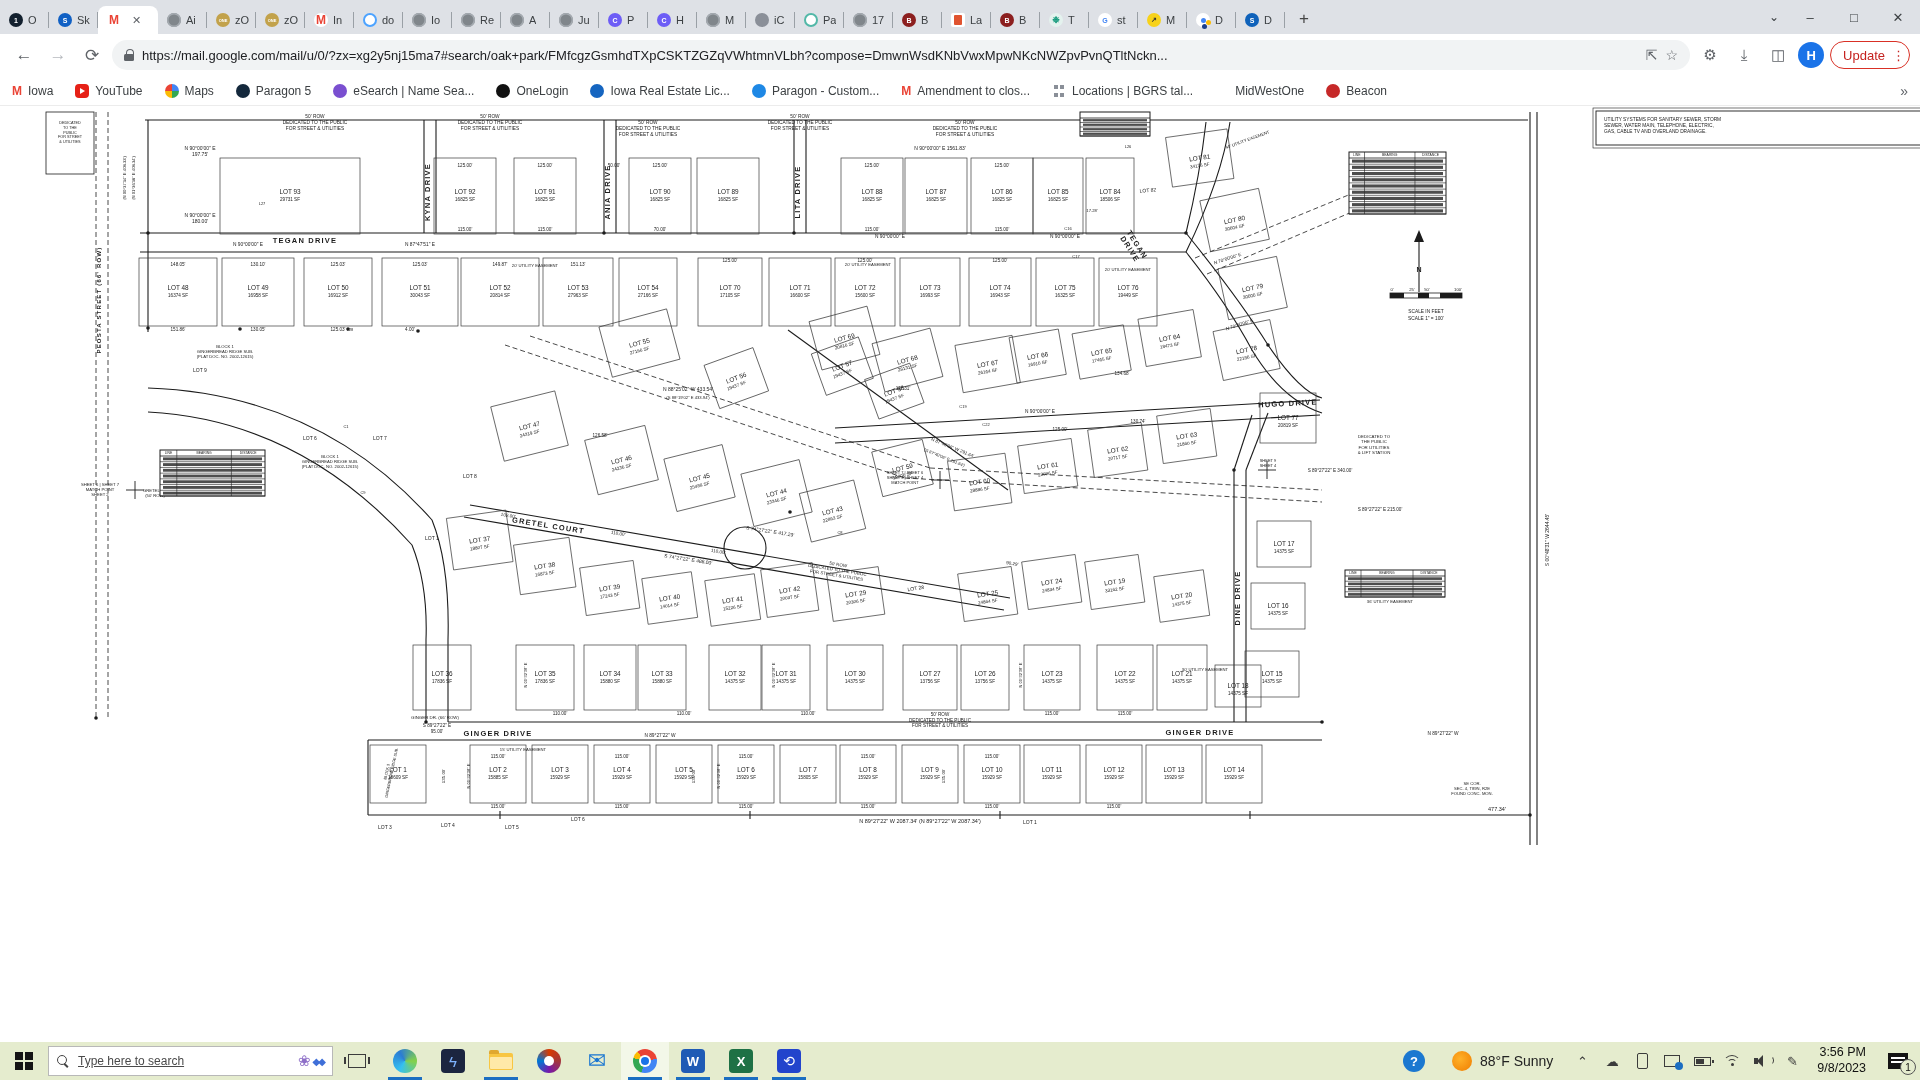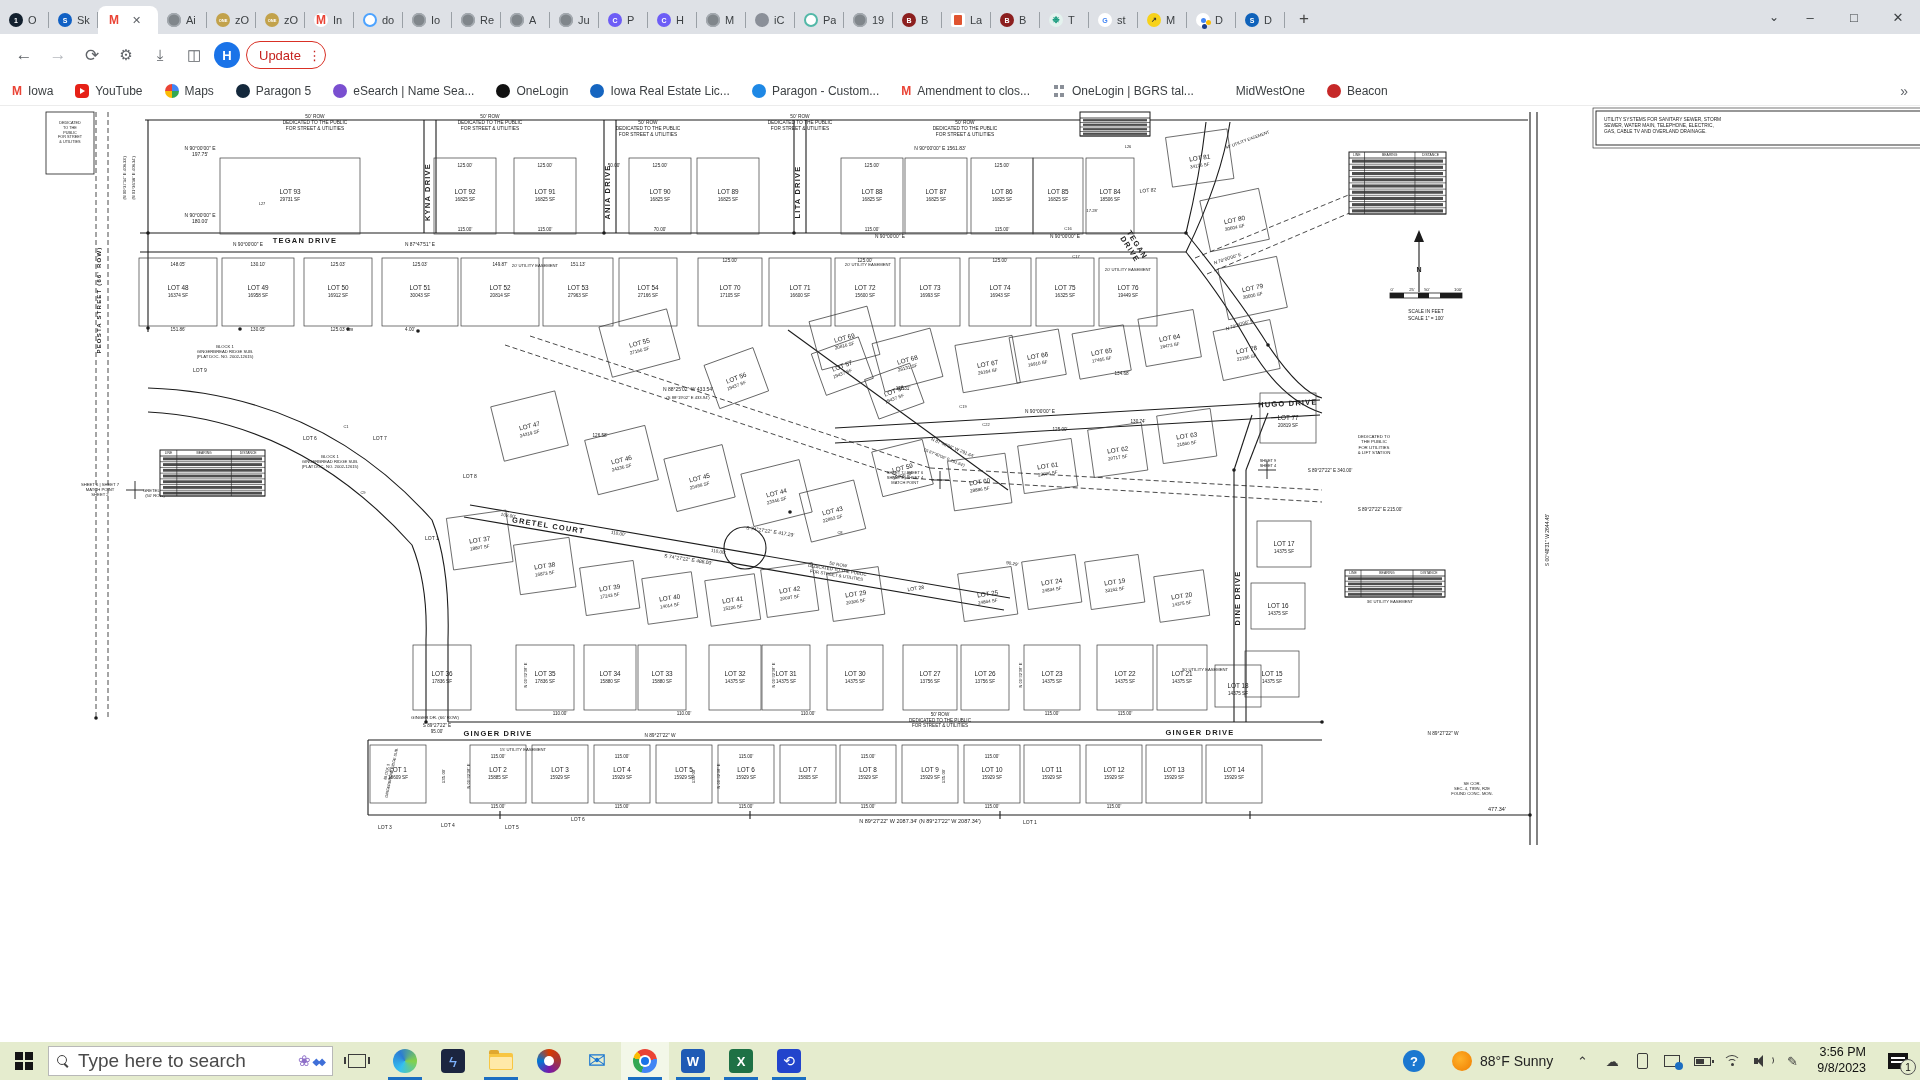--- a/index.html
+++ b/index.html
@@ -50,21 +50,21 @@
   #taskbar{position:absolute;left:0;top:1042px;width:1920px;height:38px;background:#e5ecce;display:flex;align-items:center;font-size:12px;color:#222;}
   .tslot{width:48px;height:38px;display:flex;align-items:center;justify-content:center;position:relative;flex:0 0 auto;}
   .tslot.run::after{content:"";position:absolute;left:7px;right:7px;bottom:0;height:3px;background:#1b6ec2;}
   .tslot.activeapp{background:#f3f7e8;}
   #startbtn{display:grid;grid-template-columns:8px 8px;grid-gap:2px;}
   #startbtn i{width:8px;height:8px;background:#141414;}
   #searchbox{width:285px;height:30px;background:#fff;border:1px solid #b8b8b8;display:flex;align-items:center;gap:9px;padding:0 8px;flex:0 0 auto;position:relative;}
   #searchbox .mag{width:12px;height:12px;position:relative;flex:0 0 auto;}
   #searchbox .mag::before{content:"";position:absolute;left:0;top:0;width:8px;height:8px;border:1.6px solid #444;border-radius:50%;}
   #searchbox .mag::after{content:"";position:absolute;left:8px;top:8px;width:5px;height:1.6px;background:#444;transform:rotate(45deg);transform-origin:0 0;}
-  #searchbox .ph{color:#4a4a4a;font-size:19px;flex:1;}
+  #searchbox .ph{color:#4a4a4a;font-size:12px;flex:1;text-decoration:underline;}
   .sdeco{display:flex;align-items:center;gap:2px;}
   .flower{color:#8e6fc8;font-size:15px;}
   .gems{color:#3f6fd8;font-size:10px;letter-spacing:-2px;}
   .appico{width:26px;height:26px;display:flex;align-items:center;justify-content:center;}
   .edge{width:24px;height:24px;border-radius:50%;background:conic-gradient(from 210deg,#35c1f1,#2b7cd3,#84d14a,#35c1f1);}
   .darkapp{width:24px;height:24px;border-radius:4px;background:#1b2540;color:#7eb3ff;font-size:15px;display:flex;align-items:center;justify-content:center;}
   .folder{width:24px;height:17px;background:#f8c642;border-radius:2px;position:relative;}
   .folder::before{content:"";position:absolute;left:0;top:-3px;width:10px;height:4px;background:#e0a830;border-radius:2px 2px 0 0;}
   .folder::after{content:"";position:absolute;left:1px;top:4px;right:1px;bottom:1px;background:#ffe9a8;border-radius:1px;}
   .office{width:24px;height:24px;border-radius:50%;background:conic-gradient(#d83b01,#a4373a,#7719aa,#0078d4,#d83b01);position:relative;}
@@ -179,21 +179,21 @@
       <div class="tab inactive">
         <span class="fav" style="background: rgb(138, 143, 152); color: rgb(255, 255, 255);"></span>
         <span class="ttl">iC</span>
       </div>
       <div class="tab inactive">
         <span class="fav" style="background: rgb(255, 255, 255); border: 2.5px solid rgb(83, 184, 168);"></span>
         <span class="ttl">Pa</span>
       </div>
       <div class="tab inactive">
         <span class="fav" style="background: rgb(128, 134, 139); box-shadow: rgb(165, 171, 177) 0px 0px 0px 1.5px inset;"></span>
-        <span class="ttl">19</span>
+        <span class="ttl">17</span>
       </div>
       <div class="tab inactive">
         <span class="fav" style="background: rgb(140, 31, 31); color: rgb(255, 255, 255);">B</span>
         <span class="ttl">B</span>
       </div>
       <div class="tab inactive">
         <span class="fav" style="background: rgb(255, 255, 255); border-radius: 2px;">
           <span style="width:8px;height:10px;background:#e0532f;border-radius:1px;"></span>
         </span>
         <span class="ttl">La</span>
@@ -233,20 +233,26 @@
     <div class="wc">–</div>
     <div class="wc">□</div>
     <div class="wc">✕</div>
   </div>
 </div>
 
 <div id="toolbar">
   <div class="navbtn">←</div>
   <div class="navbtn dis">→</div>
   <div class="navbtn">⟳</div>
+  <div id="omnibox">
+    <span id="lock"></span>
+    <span id="urltext">https://mail.google.com/mail/u/0/?zx=xg2y5nj15ma7#search/oak+park/FMfcgzGsmhdTXpCSKTZGZqVWhtmnVLbh?compose=DmwnWsdKNbVwxMpwNKcNWZpvPvnQTltNckn...</span>
+    <span class="obicon">⇱</span>
+    <span class="obicon">☆</span>
+  </div>
   <div class="actico">⚙</div>
   <div class="actico">⤓</div>
   <div class="actico">◫</div>
   <div id="avatar">H</div>
   <div id="updatebtn">
     <span>Update</span>
     <span class="dots">⋮</span>
   </div>
 </div>
 
@@ -288,21 +294,21 @@
         <span class="gm">M</span>
         <span>Amendment to clos...</span>
       </div>
       <div class="bm">
         <span class="bmi grid">
           <i></i>
           <i></i>
           <i></i>
           <i></i>
         </span>
-        <span>OneLogin | BGRS tal...</span>
+        <span>Locations | BGRS tal...</span>
       </div>
       <div class="bm">
         <span class="bmi mwo">
           <i></i>
           <i></i>
           <i></i>
         </span>
         <span>MidWestOne</span>
       </div>
       <div class="bm">

